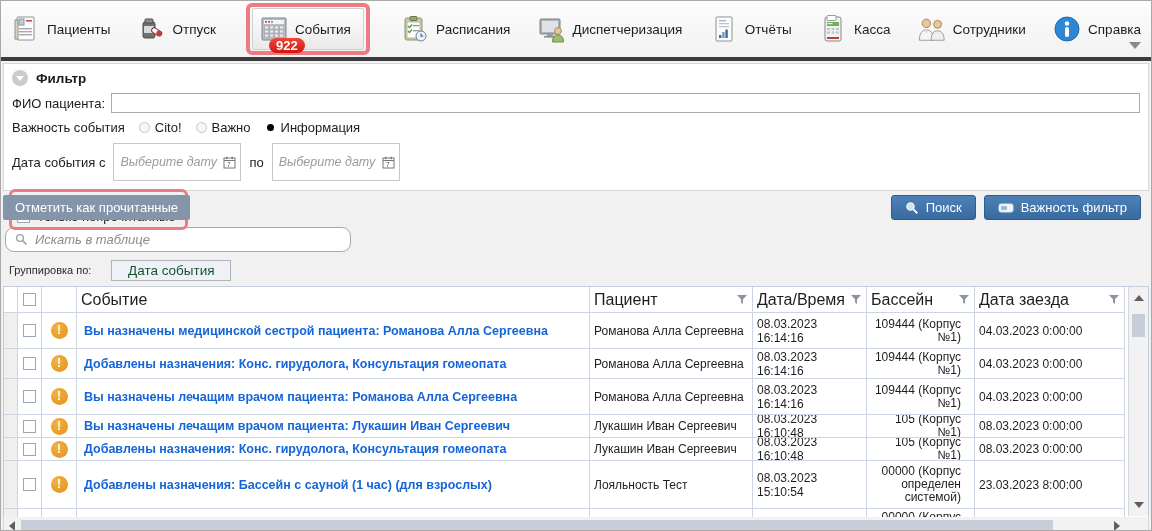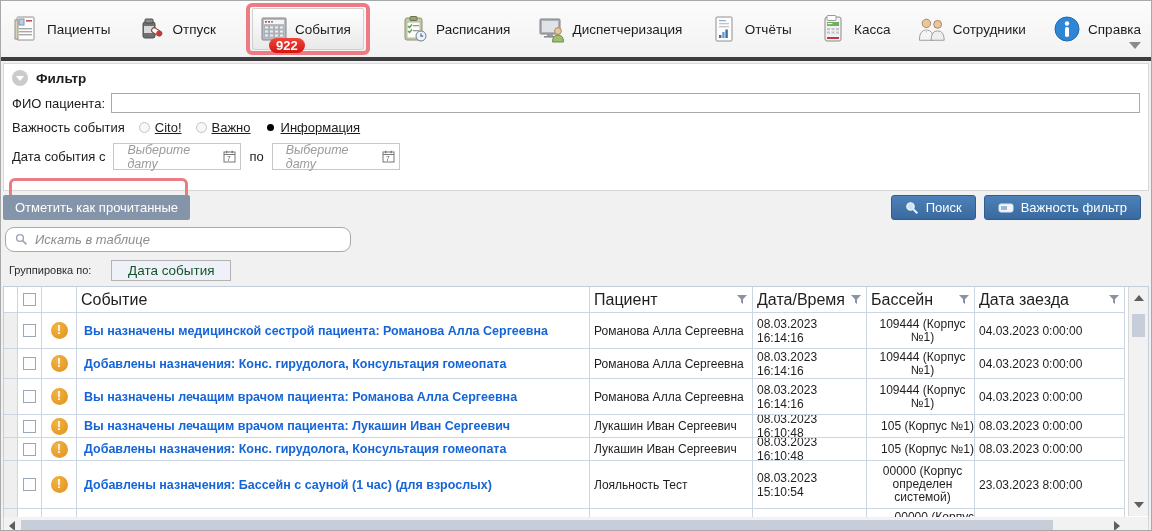--- a/index.html
+++ b/index.html
@@ -22,25 +22,25 @@
   .filter-panel { margin:2px 2px 0 2px; background:#fff; border:1px solid #d8d8d8; padding:6px 8px 6px 8px; height:128px; }
   .f-row { display:flex; align-items:center; font-size:13px; color:#1c1c1c; }
   .f-title-row { gap:8px; margin-bottom:7px; }
   .collapse-btn { width:16px; height:16px; border-radius:50%; background:#cbcbcb; position:relative; cursor:pointer; flex:0 0 16px; }
   .collapse-btn::after { content:""; position:absolute; left:4px; top:6px; border-left:4px solid transparent; border-right:4px solid transparent; border-top:5px solid #fff; }
   .f-title { font-weight:bold; font-size:13.5px; }
   .fio-row { margin-bottom:7px; }
   .fio-row label { margin-right:6px; }
   .fio-input { flex:1; height:20px; border:1px solid #a9a9a9; background:#fff; font-family:"Liberation Sans",sans-serif; font-size:12px; padding:0 4px; }
   .imp-row { gap:14px; margin-bottom:8px; }
-  .radio-opt { display:flex; align-items:center; gap:5px; cursor:pointer;text-decoration:underline; }
+  .radio-opt { display:flex; align-items:center; gap:5px; cursor:pointer; }
   .radio { width:11px; height:11px; border-radius:50%; border:1px solid #c4c4c4; background:#f7f7f7; }
   .radio.sel { width:7px; height:7px; border:none; background:#000; margin:0 2px; }
   .date-row { gap:8px; margin-bottom:8px; }
-  .date-input { width:128px; height:27px; border:1px solid #c7c7c7; background:#fff; display:flex; align-items:center; padding:0 4px 0 13px; gap:4px; cursor:pointer; }
+  .date-input { width:128px; height:38px; border:1px solid #c7c7c7; background:#fff; display:flex; align-items:center; padding:0 4px 0 6px; gap:4px; cursor:pointer; }
   .date-ph { flex:1; font-style:italic; color:#9b9b9b; font-size:12.5px; }
   .red-box { display:inline-flex; align-items:center; gap:7px; border:3px solid #ec7b83; border-radius:6px; padding:17px 9px 3px 5px; margin-left:-3px; }
   .checkbox { width:13px; height:13px; border:1px solid #9aa7b6; background:#fdfdfd; display:flex; align-items:center; justify-content:center; font-size:11px; line-height:11px; color:#1d2b3a; cursor:pointer; }
   .checkbox.checked::after { content:"\2714"; }
 
   
   .actions-row { display:flex; justify-content:space-between; align-items:center; margin:4px 2px 0 2px; }
   .btn-muted { background:#8495aa; color:#fff; font-size:13px; padding:5px 12px; border-radius:2px; cursor:pointer; }
   .right-btns { display:flex; gap:8px; margin-right:8px; }
   .btn-blue { background:linear-gradient(#4d81b7,#396a9f); border:1px solid #2f5d92; color:#fff; font-size:13px; padding:4px 13px; border-radius:3px; display:flex; align-items:center; gap:7px; cursor:pointer; }
@@ -57,21 +57,21 @@
   
   .grid-wrap { margin:0 2px; position:relative; background:#fff; border:1px solid #c3cedb; border-bottom:none; height:231px; }
   .grid-cols { display:grid; grid-template-columns:14px 24px 35px 513px 163px 114px 108px 150px; }
   .cell { border-right:1px solid #ccd6e3; border-bottom:1px solid #ccd6e3; padding:2px 4px; display:flex; align-items:center; font-size:12px; color:#1e1e1e; overflow:hidden; }
   .gutter { background:#efefef; }
   .hdr .cell { font-weight:normal; font-size:16px; background:#fff; }
   .hdr { height:26px; }
   .hdr .cell, .row .cell { min-width:0; }
   .hdr-funnel { margin-left:auto; flex:0 0 auto; cursor:pointer; }
   .ev { font-weight:bold; color:#1565d8; font-size:12.5px; padding-left:7px; }
-  .room { justify-content:flex-end; text-align:center; line-height:13px; padding-right:0; }
+  .room { justify-content:flex-end; text-align:right; line-height:13px; padding-right:13px; }
   .cbcell { justify-content:center; }
   .iconcell { justify-content:center; }
   .warn { width:17px; height:17px; border-radius:50%; background:radial-gradient(circle at 35% 30%, #f3b243, #df921c); color:#fff; font-weight:bold; font-size:12px; line-height:17px; text-align:center; }
   .r0 { height:36px; } .r1 { height:30px; } .r2 { height:36px; } .r3 { height:23px; } .r4 { height:23px; } .r5 { height:48px; }
   .r6 { height:9px; } .r6 .cell { align-items:flex-start; border-bottom:none; }
 
   
   .vscroll { position:absolute; top:0; right:0; width:20px; height:229px; background:#f2f2f2; border-left:1px solid #d8d8d8; }
   .arr { position:absolute; left:5px; width:0; height:0; cursor:pointer; }
   .arr-up { top:8px; border-left:5px solid transparent; border-right:5px solid transparent; border-bottom:6px solid #5f5f5f; }

